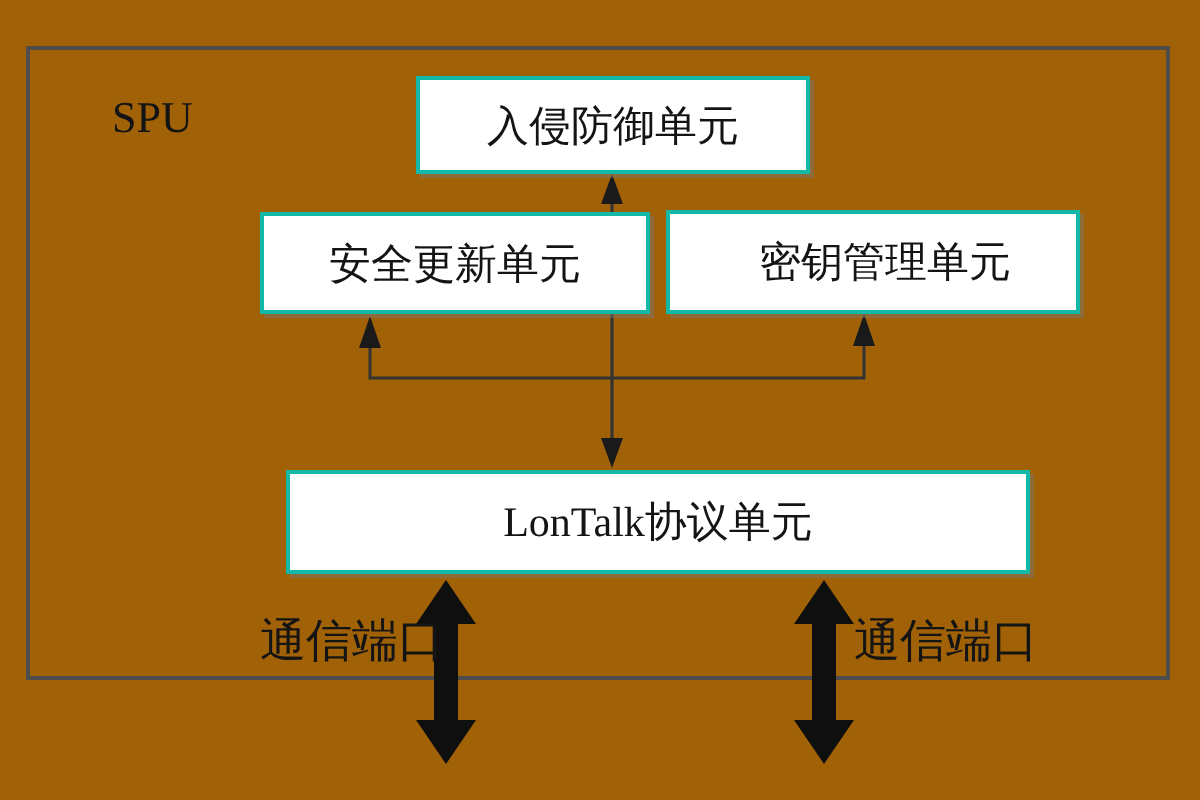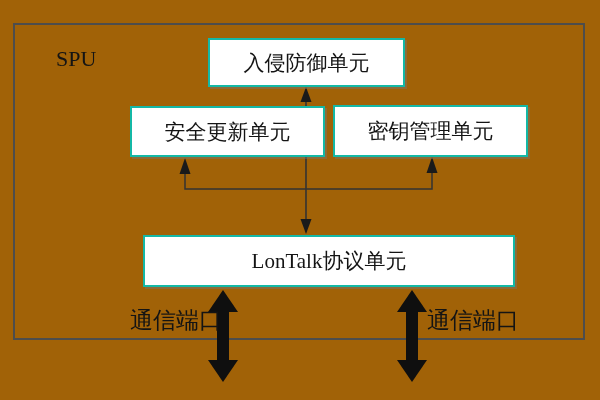--- a/index.html
+++ b/index.html
@@ -40,21 +40,21 @@
     box-shadow: 2px 2px 0 rgba(120,120,120,0.45);
     display: flex;
     align-items: center;
     justify-content: center;
     font-size: 21px;
     color: #141414;
     z-index: 2;
   }
   .box-intrusion { left: 208px; top: 38px;  width: 193px; height: 45px; }
   .box-update    { left: 88px;  top: 106px; width: 191px; height: 47px; margin-left: 42px; }
-  .box-key       { left: 333px; top: 105px; width: 191px; height: 48px; }
+  .box-key       { left: 333px; top: 105px; width: 191px; height: 48px; padding-left: 12px; }
   .box-lontalk   { left: 143px; top: 235px; width: 368px; height: 48px; }
   .port-label {
     position: absolute;
     font-size: 23px;
     color: #141414;
     z-index: 3;
   }
   .port-label-left  { left: 130px; top: 305px; }
   .port-label-right { left: 427px; top: 305px; }
   .wires {

